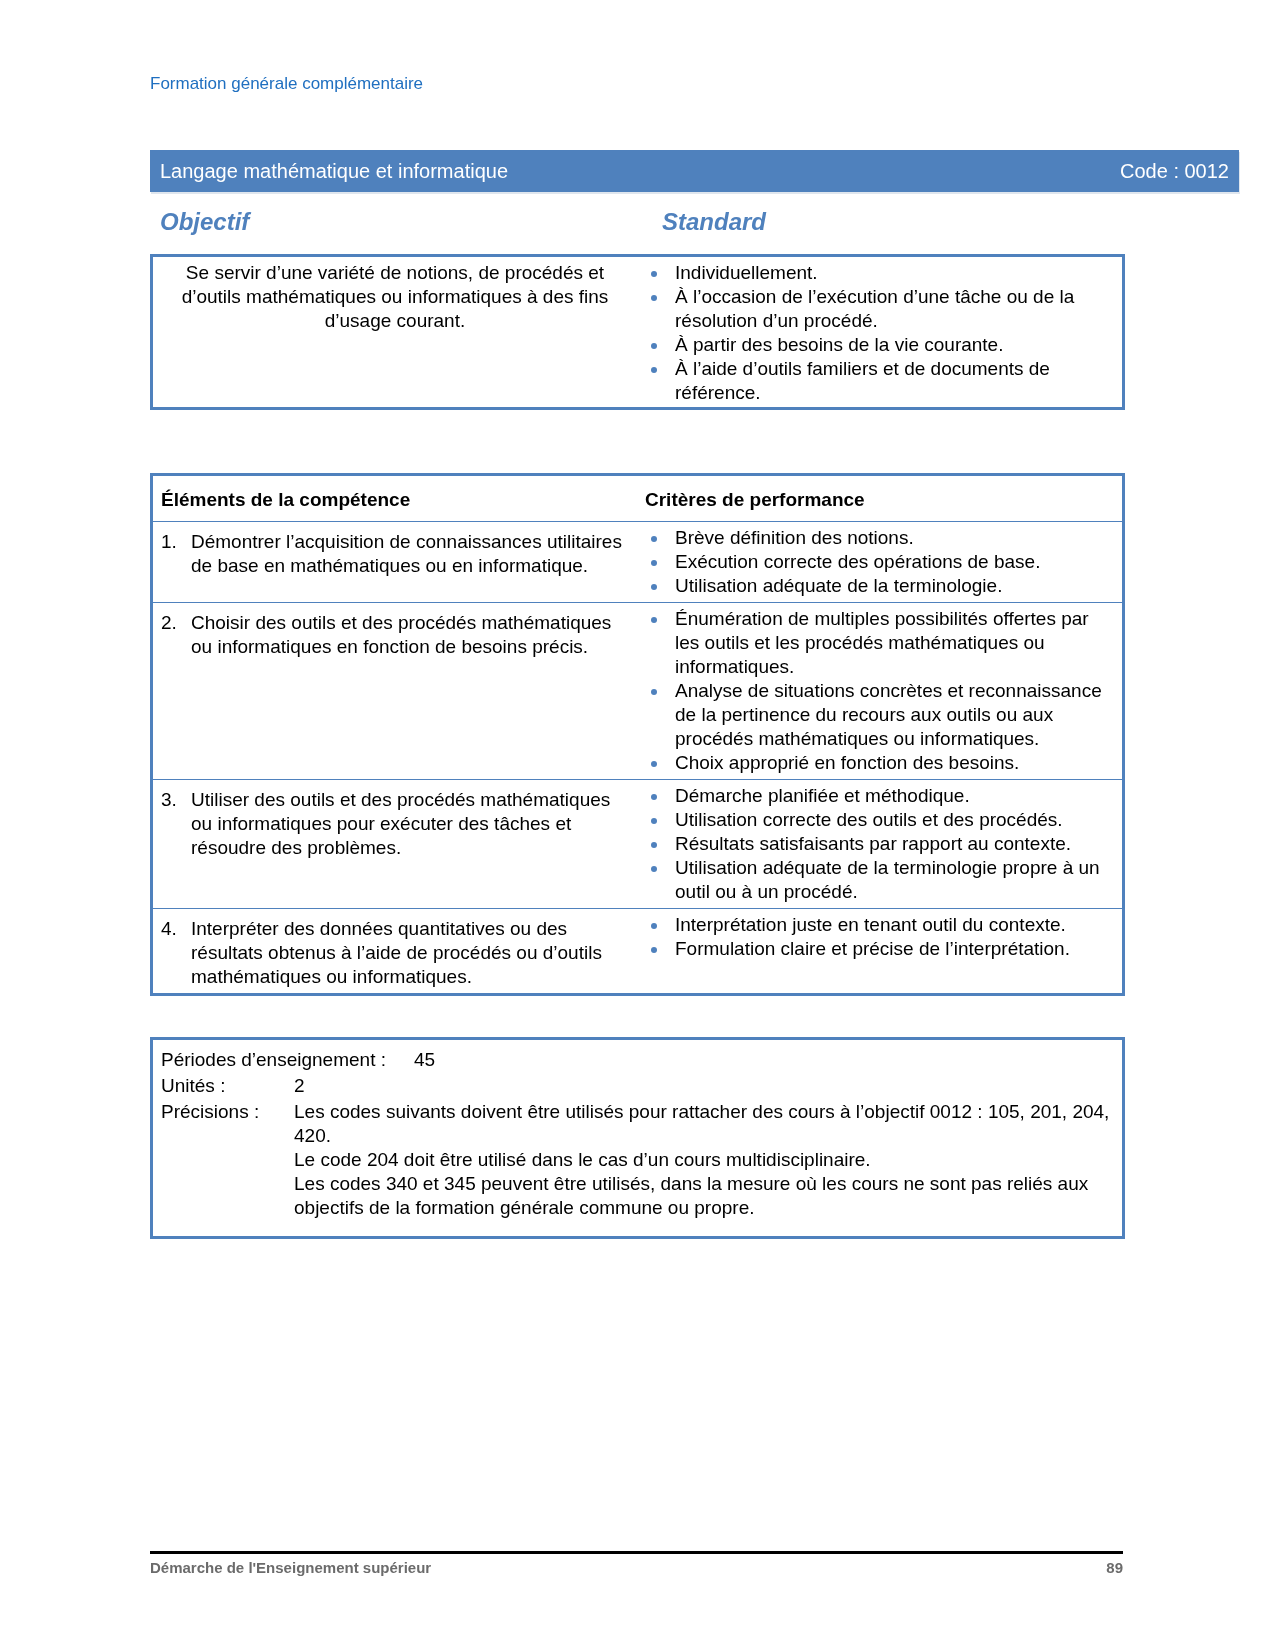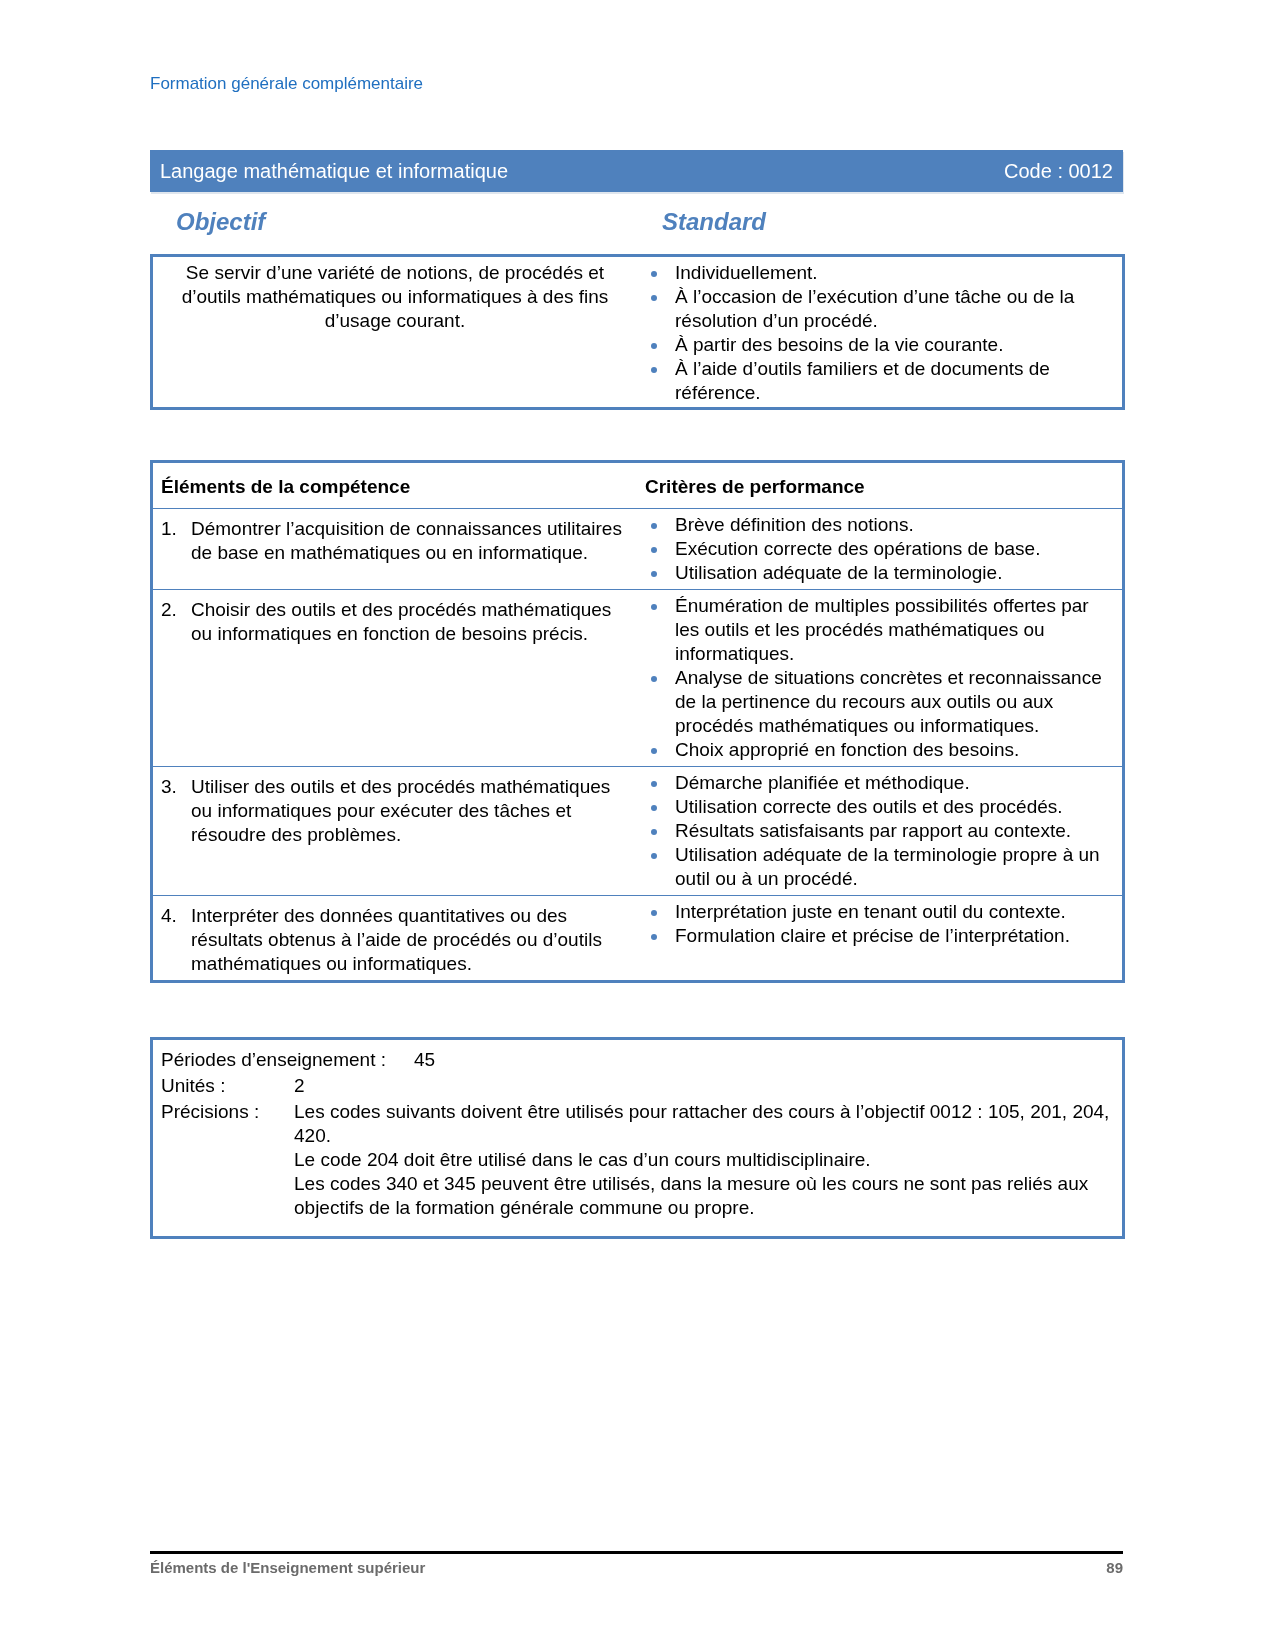--- a/index.html
+++ b/index.html
@@ -1,35 +1,35 @@
 <!DOCTYPE html>
 <html><head>
 <meta charset="utf-8">
 <style>
   html, body { margin: 0; padding: 0; background: #ffffff; }
   body { width: 1275px; height: 1650px; position: relative; font-family: "Liberation Sans", sans-serif; color: #000; }
   .running-head { position: absolute; left: 150px; top: 74px; font-size: 17px; color: #1f6fc0; }
-  .title-bar { position: absolute; left: 150px; top: 150px; width: 973px; height: 42px; background: #4f81bd; color: #fff; box-shadow: 1px 2px 0 #dfe6ee; }
+  .title-bar { position: absolute; left: 150px; top: 150px; width: 1089px; height: 42px; background: #4f81bd; color: #fff; box-shadow: 1px 2px 0 #dfe6ee; }
   .title-bar .t { position: absolute; left: 10px; top: 10px; font-size: 20px; }
   .title-bar .c { position: absolute; right: 10px; top: 10px; font-size: 20px; }
   .section-label { position: absolute; top: 208px; font-size: 24px; font-weight: bold; font-style: italic; color: #4f81bd; }
-  .obj { left: 160px; margin-left: 16px; }
+  .obj { left: 160px; }
   .std { left: 662px; }
   table.box { position: absolute; left: 150px; width: 975px; border-collapse: collapse; border: 3px solid #4f81bd; font-size: 19px; line-height: 24px; }
   table.box td { vertical-align: top; padding: 4px 8px 4px 8px; }
   table.box tr.hd td { font-weight: bold; padding-top: 12px; padding-bottom: 9px; border-bottom: 1.5px solid #4f81bd; }
   table.box tr.sep td { border-top: 1.5px solid #4f81bd; }
   .col-l { width: 468px; }
   ul.b { list-style: none; margin: 0; padding: 0; }
   ul.b li { position: relative; padding-left: 30px; }
   ul.b li::before { content: ""; position: absolute; left: 6px; top: 10px; width: 6px; height: 6px; border-radius: 50%; background: #4f81bd; }
   .num { display: flex; }
   .num .n { width: 30px; flex: none; }
   .t1 { top: 254px; }
-  .t2 { top: 460px; }
+  .t2 { top: 473px; }
   .t3 { top: 1037px; }
   .act-row { display: flex; margin: 2px 0; }
   .act-k { flex: none; }
   .footer-rule { position: absolute; left: 150px; top: 1551px; width: 973px; height: 3px; background: #000; }
   .footer-l { position: absolute; left: 150px; top: 1559px; font-size: 15px; font-weight: bold; color: #6b6b6b; }
   .footer-r { position: absolute; right: 152px; top: 1559px; font-size: 15px; font-weight: bold; color: #6b6b6b; }
 </style>
 </head>
 <body>
 
@@ -147,14 +147,14 @@
           <div>Le code 204 doit être utilisé dans le cas d’un cours multidisciplinaire.</div>
           <div>Les codes 340 et 345 peuvent être utilisés, dans la mesure où les cours ne sont pas reliés aux objectifs de la formation générale commune ou propre.</div>
         </div>
       </div>
     </td>
   </tr>
 </tbody>
   </table>
 
 <div class="footer-rule"></div>
-<div class="footer-l">Éléments de l'Enseignement supérieur</div>
+<div class="footer-l">Démarche de l'Enseignement supérieur</div>
 <div class="footer-r">89</div>
 
 </body></html>

